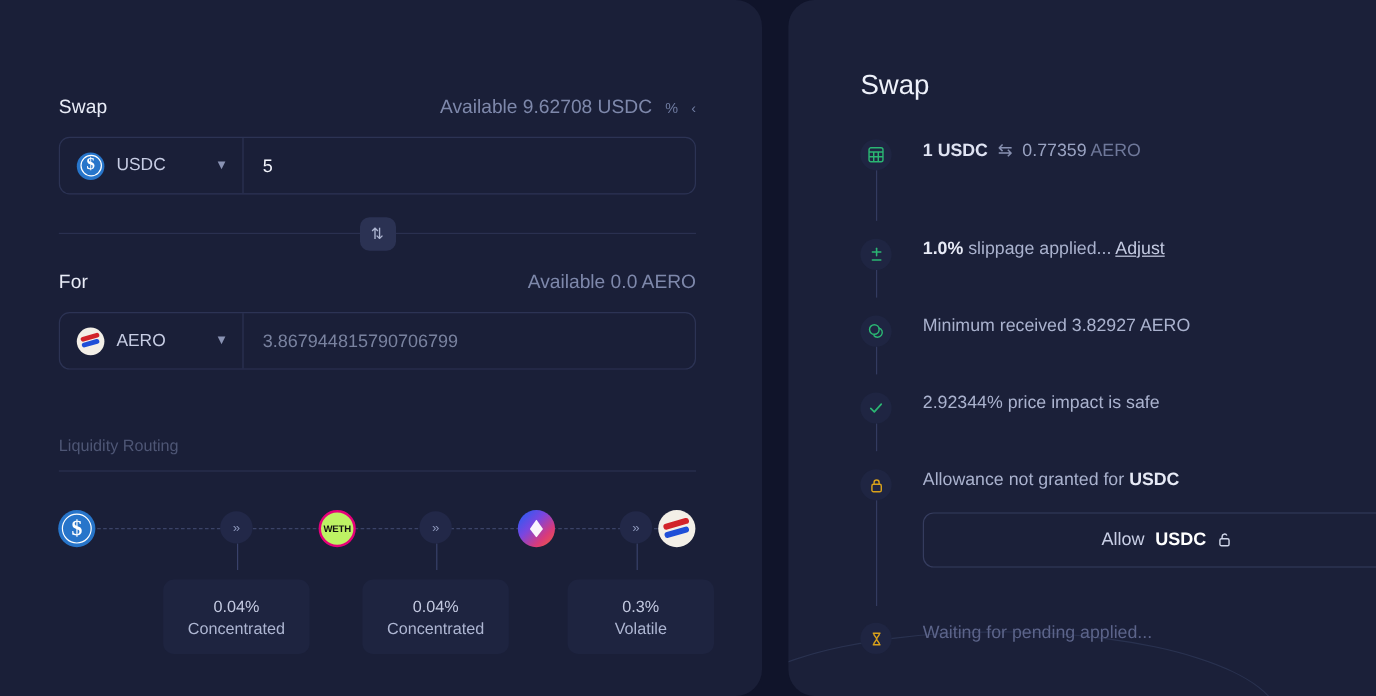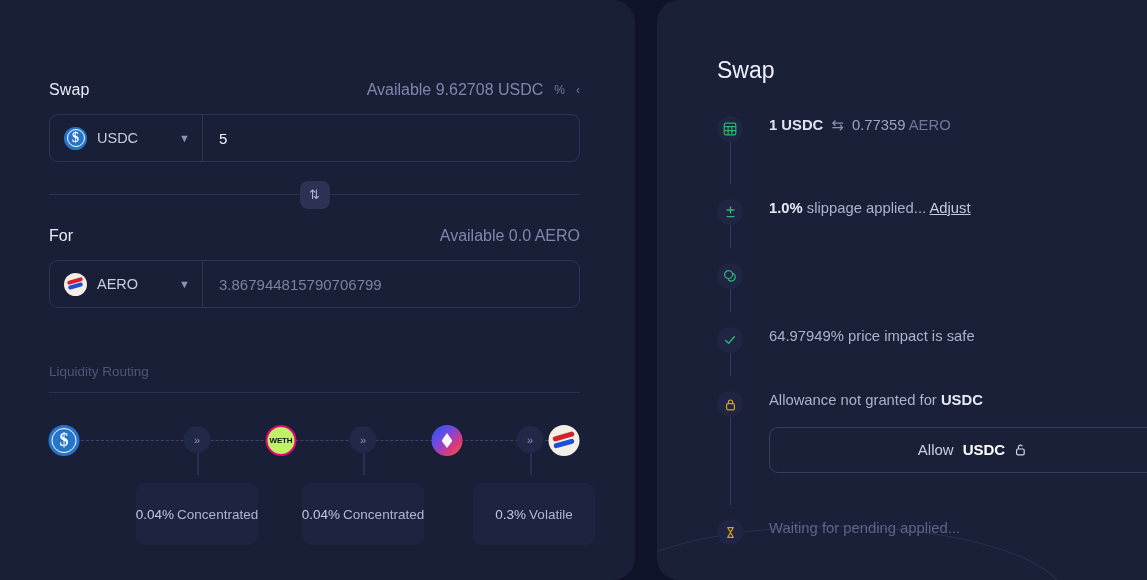--- a/index.html
+++ b/index.html
@@ -113,21 +113,21 @@
   .n-aero { background:#f3efe7; overflow:hidden; }
   .n-aero .s1 { position:absolute; left:4px; top:9px; width:22px; height:5px;
       background:#d2232a; border-radius:5px; transform: rotate(-16deg); }
   .n-aero .s2 { position:absolute; left:5px; top:16px; width:21px; height:5px;
       background:#1f4fd8; border-radius:5px; transform: rotate(-16deg); }
 
   .fees { position: relative; margin-top: 20px; height: 62px; }
   .fee {
     position: absolute; top: 0; width: 122px; height: 62px; border-radius: 9px;
     background: #1e2440; transform: translateX(-50%);
-    display: flex; align-items: center; justify-content: center; gap: 3px;
+    display: flex; flex-direction: column; align-items: center; justify-content: center; gap: 3px;
   }
   .fee .pct { font-size: 13.5px; color: #c3c9e0; }
   .fee .kind { font-size: 13.5px; color: #aeb6d2; }
 
   
   .rtitle { position: absolute; left: 60px; top: 57px; font-size: 23px; color: #eef1fa; }
   .steps { position: absolute; left: 60px; top: 106px; width: 400px; }
   .step { position: relative; padding-left: 52px; }
   .step .bullet {
     position: absolute; left: 0; top: 0; width: 26px; height: 26px; border-radius: 50%;
@@ -298,30 +298,31 @@
       </div>
 
       <div class="step" style="margin-top:19px;min-height:45px">
         <span class="bullet">
           <svg width="14" height="14" viewBox="0 0 14 14" fill="none" stroke="#2bb673" stroke-width="1.2">
             <circle cx="5.6" cy="5.6" r="4"></circle>
             <path d="M9.3 4.2a4 4 0 1 1-4.3 6.2"></path>
           </svg>
         </span>
         <span class="rail"></span>
+        <div class="step-txt">Minimum received 3.82927 AERO</div>
       </div>
 
       <div class="step" style="margin-top:19px;min-height:45px">
         <span class="bullet">
           <svg width="14" height="14" viewBox="0 0 14 14" fill="none" stroke="#2bb673" stroke-width="1.4" stroke-linecap="round" stroke-linejoin="round">
             <polyline points="2.6,7.4 5.6,10.2 11.4,3.8"></polyline>
           </svg>
         </span>
         <span class="rail"></span>
-        <div class="step-txt">64.97949% price impact is safe</div>
+        <div class="step-txt">2.92344% price impact is safe</div>
       </div>
 
       <div class="step" style="margin-top:19px;min-height:110px">
         <span class="bullet">
           <svg width="13" height="13" viewBox="0 0 13 13" fill="none" stroke="#d9a21b" stroke-width="1.2">
             <rect x="2.6" y="5.6" width="7.8" height="6.2" rx="1.3"></rect>
             <path d="M4.4 5.6V4.1a2.1 2.1 0 0 1 4.2 0v1.5"></path>
           </svg>
         </span>
         <span class="rail"></span>

